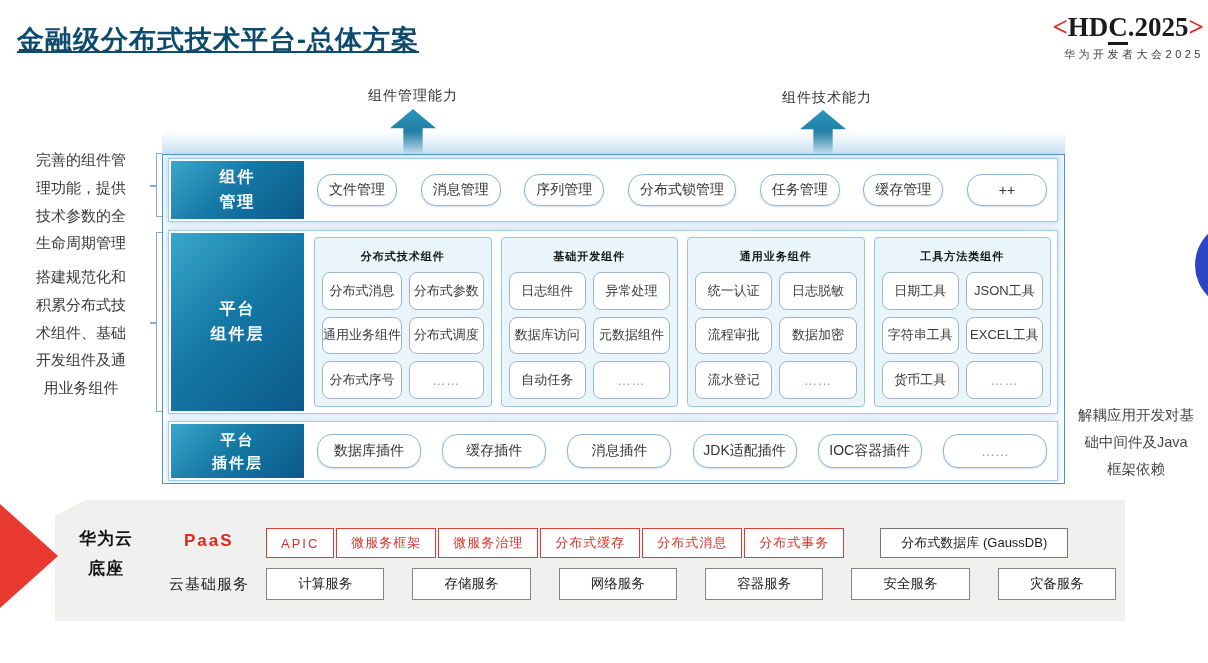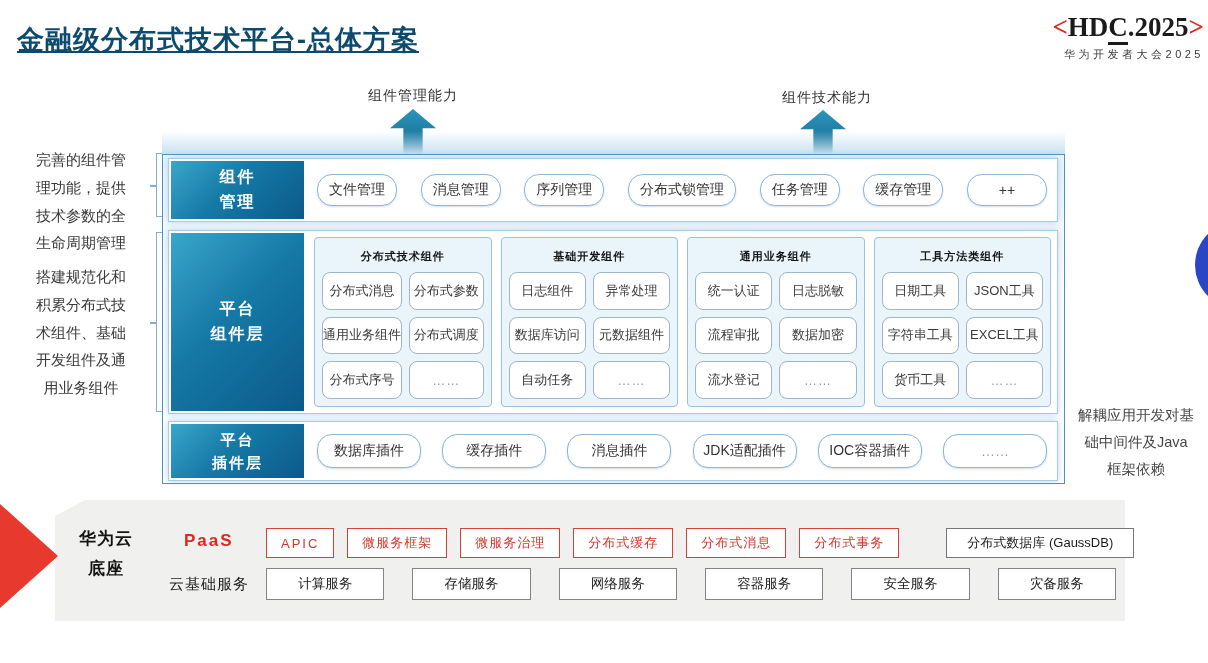--- a/index.html
+++ b/index.html
@@ -59,21 +59,21 @@
 
   
   .foundation { position:absolute; left:55px; top:500px; width:1070px; height:121px; background:#f0f0ee;
     clip-path:polygon(0 16px,30px 0,100% 0,100% 100%,0 100%); }
   .red-arrow { position:absolute; left:0; top:504px; width:58px; height:104px; background:#e8392e;
     clip-path:polygon(0 0,100% 50%,0 100%); }
   .cloud-label { position:absolute; left:66px; top:524px; width:80px; text-align:center;
     font-size:17px; font-weight:bold; color:#141414; line-height:1.75; letter-spacing:1px; }
   .paas-label { position:absolute; left:184px; top:531px; font-size:17px; font-weight:bold; color:#e0271f; letter-spacing:2px; }
   .iaas-label { position:absolute; left:169px; top:575px; font-size:15px; color:#1a1a1a; letter-spacing:1px; }
-  .paas-row { position:absolute; left:266px; top:528px; width:850px; height:30px; display:flex; gap:13px; }
+  .paas-row { position:absolute; left:266px; top:528px; width:850px; height:30px; display:flex; gap:2px; }
   .rbox { height:30px; padding:0 14px; background:#fff; border:1px solid #d44237; color:#d0372c;
     display:flex; align-items:center; justify-content:center; font-size:13px; letter-spacing:1px; white-space:nowrap; }
   .rbox.apic { letter-spacing:2px; }
   .gbox { height:30px; background:#fff; border:1px solid #767676; color:#1a1a1a;
     display:flex; align-items:center; justify-content:center; font-size:13px; margin-left:34px; padding:0 20px; white-space:nowrap; }
   .iaas-row { position:absolute; left:266px; top:568px; width:850px; height:32px; display:flex; gap:28px; }
   .dbox { flex:1; height:32px; background:#fff; border:1px solid #848484; color:#222;
     display:flex; align-items:center; justify-content:center; font-size:13.5px; white-space:nowrap; }
 
   .blue-circle { position:absolute; left:1195px; top:221px; width:88px; height:88px; border-radius:50%; background:#2b46c5; }

